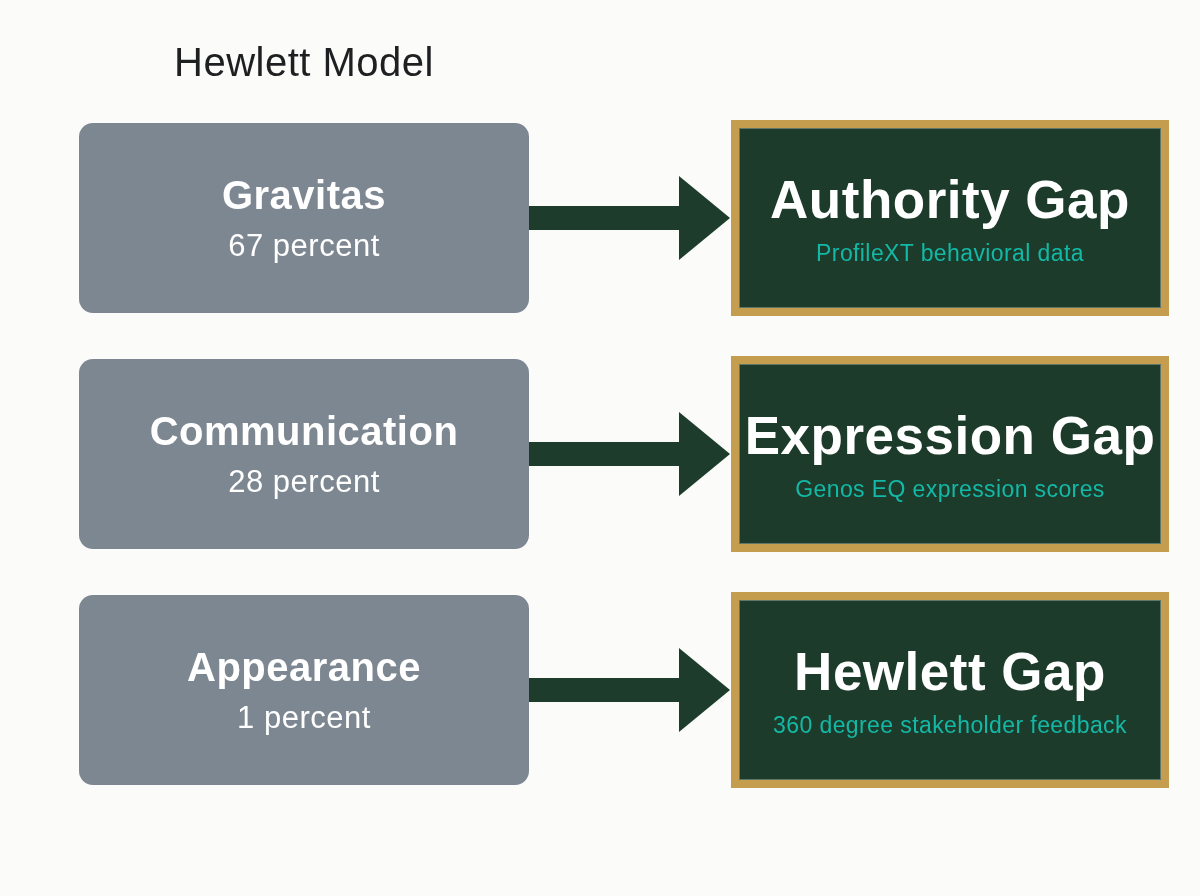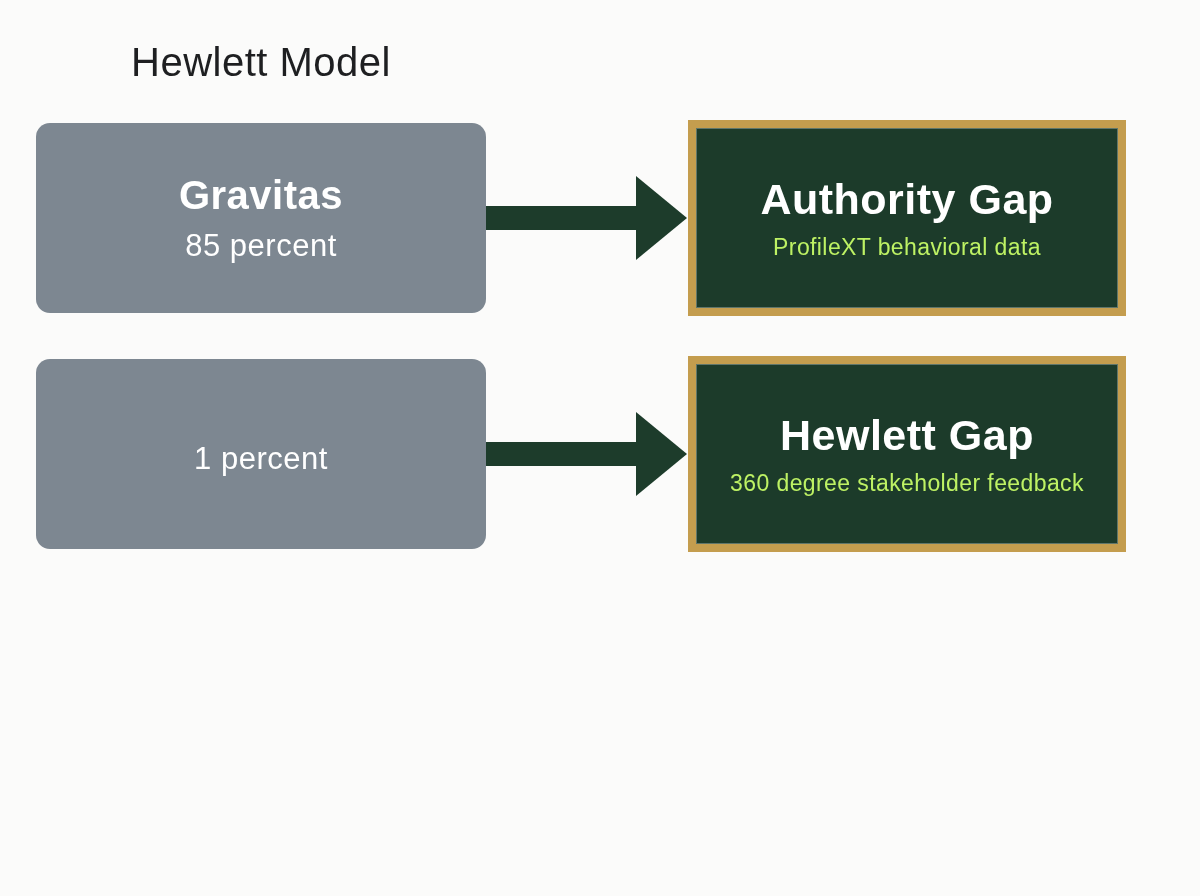--- a/index.html
+++ b/index.html
@@ -5,21 +5,21 @@
   * { margin: 0; padding: 0; box-sizing: border-box; }
   html, body {
     width: 1200px; height: 896px;
     overflow: hidden;
     background: var(--background, #fbfbfa);
     font-family: "Liberation Sans", "DejaVu Sans", sans-serif;
   }
   .canvas {
     width: 1200px; height: 896px;
     padding-top: 38px;
-    padding-left: 36px;
+    padding-left: 79px;
   }
   .grid-row {
     display: grid;
     grid-template-columns: 450px 202px 438px;
     align-items: center;
   }
   .header-row {
     margin-bottom: 34px;
   }
   .col-header {
@@ -71,65 +71,82 @@
     border: 8px solid var(--target-border, #c49d4e);
     box-shadow: inset 0 0 0 1px rgba(255,255,255,0.30);
     display: flex;
     flex-direction: column;
     align-items: center;
     justify-content: center;
     color: #ffffff;
     text-align: center;
   }
   .target-title {
-    font-size: 43px;
+    font-size: 53px;
     font-weight: 700;
     letter-spacing: 0.5px;
   }
   .target-subtitle {
     font-size: 23px;
     font-weight: 400;
     margin-top: 10px;
     letter-spacing: 0.4px;
-    color: #bef264;
+    color: #14b8a6;
     text-align: center;
   }
 </style>
 </head>
 <body>
 
 <div class="canvas">
 
   <div class="grid-row header-row">
     <div class="col-header">
       <div>Hewlett Model</div>
     </div>
     <div></div>
   </div>
 
   <div class="grid-row flow-row">
     <div class="source-box">
       <div class="source-title">Gravitas</div>
-      <div class="source-subtitle">85 percent</div>
+      <div class="source-subtitle">67 percent</div>
     </div>
     <div class="arrow-cell">
       <svg width="202" height="90" viewBox="0 0 202 90">
         <rect x="0" y="33" width="152" height="24" fill="#1d3c2b"></rect>
         <polygon points="150,3 150,87 201,45" fill="#1d3c2b"></polygon>
       </svg>
     </div>
     <div class="target-box">
       <div class="target-title">Authority Gap</div>
       <div class="target-subtitle">ProfileXT behavioral data</div>
     </div>
   </div>
 
+  <div class="grid-row flow-row">
+    <div class="source-box">
+      <div class="source-title">Communication</div>
+      <div class="source-subtitle">28 percent</div>
+    </div>
+    <div class="arrow-cell">
+      <svg width="202" height="90" viewBox="0 0 202 90">
+        <rect x="0" y="33" width="152" height="24" fill="#1d3c2b"></rect>
+        <polygon points="150,3 150,87 201,45" fill="#1d3c2b"></polygon>
+      </svg>
+    </div>
+    <div class="target-box">
+      <div class="target-title">Expression Gap</div>
+      <div class="target-subtitle">Genos EQ expression scores</div>
+    </div>
+  </div>
 
   <div class="grid-row flow-row">
     <div class="source-box">
+      <div class="source-title">Appearance</div>
       <div class="source-subtitle">1 percent</div>
     </div>
     <div class="arrow-cell">
       <svg width="202" height="90" viewBox="0 0 202 90">
         <rect x="0" y="33" width="152" height="24" fill="#1d3c2b"></rect>
         <polygon points="150,3 150,87 201,45" fill="#1d3c2b"></polygon>
       </svg>
     </div>
     <div class="target-box">
       <div class="target-title">Hewlett Gap</div>

